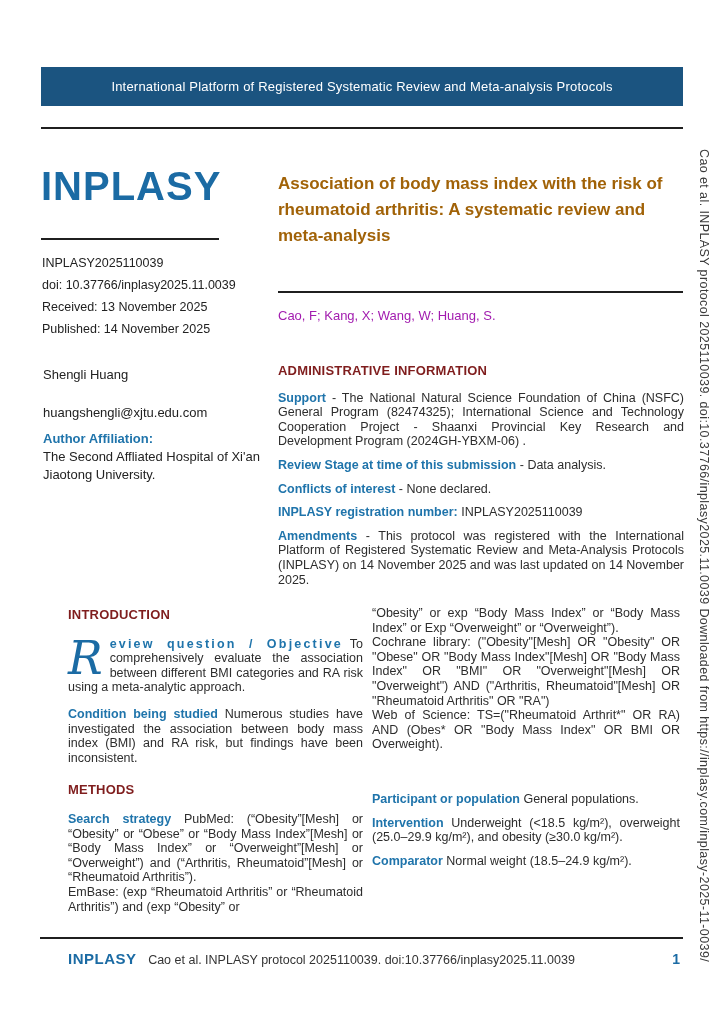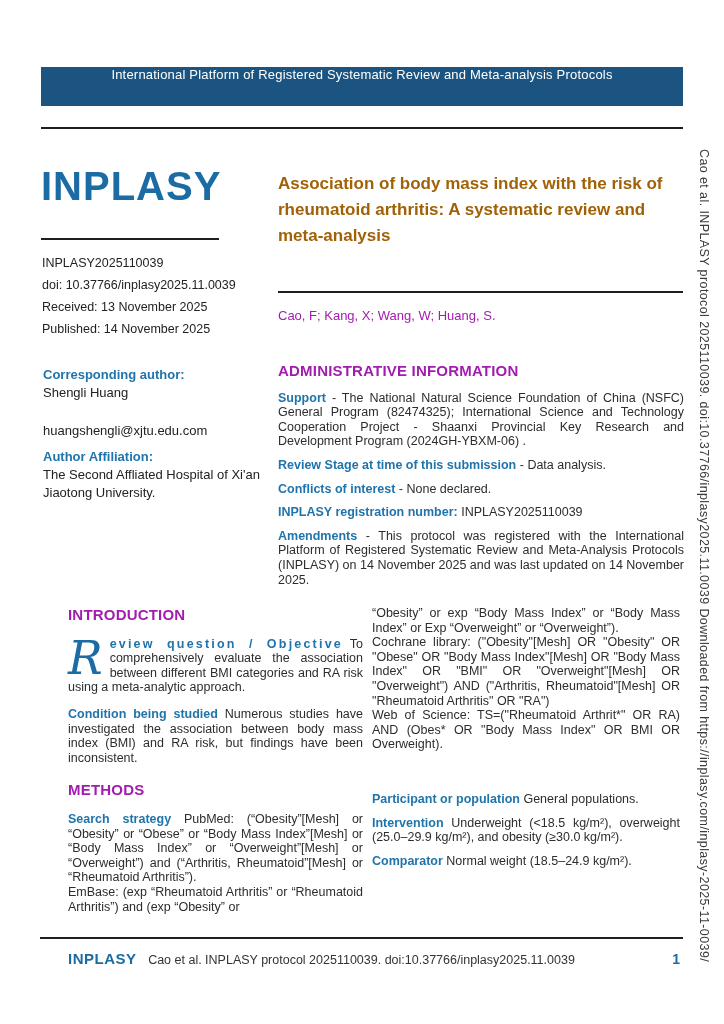--- a/index.html
+++ b/index.html
@@ -3,21 +3,21 @@
 <meta charset="utf-8">
 <style>
   html, body { margin: 0; padding: 0; background: #ffffff; }
   .page {
     position: relative; width: 724px; height: 1024px; background: #fff;
     font-family: "Liberation Sans", sans-serif; color: #2d2d2d; overflow: hidden;
   }
   .banner {
     position: absolute; left: 41px; top: 67px; width: 642px; height: 39px;
     background: #1b5480; color: #ffffff; font-size: 13px;
-    display: flex; justify-content: center; letter-spacing: 0.2px;
+    display: flex; align-items: center; justify-content: center; letter-spacing: 0.2px;
   }
   .rule { position: absolute; background: #1f1f1f; height: 2px; }
   .rule-top { left: 41px; top: 127px; width: 642px; }
   .rule-logo { left: 41px; top: 238px; width: 178px; }
   .rule-title { left: 278px; top: 291px; width: 405px; }
   .rule-footer { left: 40px; top: 937px; width: 643px; }
   .logo {
     position: absolute; left: 41px; top: 164px; font-size: 40px; font-weight: bold;
     color: #1b6ba4; letter-spacing: 1px;
   }
@@ -26,21 +26,21 @@
   .contact .blk { margin: 0; }
   .contact .email { margin-top: 20px; }
   .contact .affil { margin-top: 8px; }
   .lbl { color: #1f74ab; font-weight: bold; }
   .title {
     position: absolute; left: 278px; top: 171px; width: 410px; font-size: 17px;
     font-weight: bold; color: #a16207; line-height: 26px;
   }
   .authors { position: absolute; left: 278px; top: 308px; font-size: 13px; color: #a21caf; }
   .admin { position: absolute; left: 278px; top: 364px; width: 406px; font-size: 12.5px; line-height: 14.6px; text-align: justify; }
-  .sec-head { font-size: 15px; font-weight: bold; color: #a21caf; margin: 0 0 12px 0; letter-spacing: 0.2px; }
+  .sec-head { font-size: 13px; font-weight: bold; color: #7f1d1d; margin: 0 0 12px 0; letter-spacing: 0.2px; }
   .para { margin: 0 0 9px 0; }
   .prewrap { white-space: pre-line; }
   .body-left { position: absolute; left: 68px; top: 608px; width: 295px; font-size: 12.5px; line-height: 14.6px; text-align: justify; }
   .body-right { position: absolute; left: 372px; top: 606px; width: 308px; font-size: 12.5px; line-height: 14.6px; text-align: justify; }
   .body-left .sec-head, .body-right .sec-head { margin-bottom: 14px; }
   .mt12 { margin-top: 12px; }
   .mt18 { margin-top: 18px; }
   .mt24 { margin-top: 40px; }
   .mt14 { margin-top: 1px; }
   .dropcap {
@@ -73,21 +73,20 @@
 
   <div class="meta">
     <div>INPLASY2025110039</div>
     <div>doi: 10.37766/inplasy2025.11.0039</div>
     <div>Received: 13 November 2025</div>
     <div>Published: 14 November 2025</div>
   </div>
 
   <div class="contact">
     <div class="blk">
-      <div class="lbl">Corresponding author:</div>
       <div>Shengli Huang</div>
     </div>
     <div class="email">huangshengli@xjtu.edu.com</div>
     <div class="affil">
       <div class="lbl">Author Affiliation:</div>
       <div>The Second Affliated Hospital of Xi'an Jiaotong University.</div>
     </div>
   </div>
 
   <div class="title">Association of body mass index with the risk of rheumatoid arthritis: A systematic review and meta-analysis</div>

